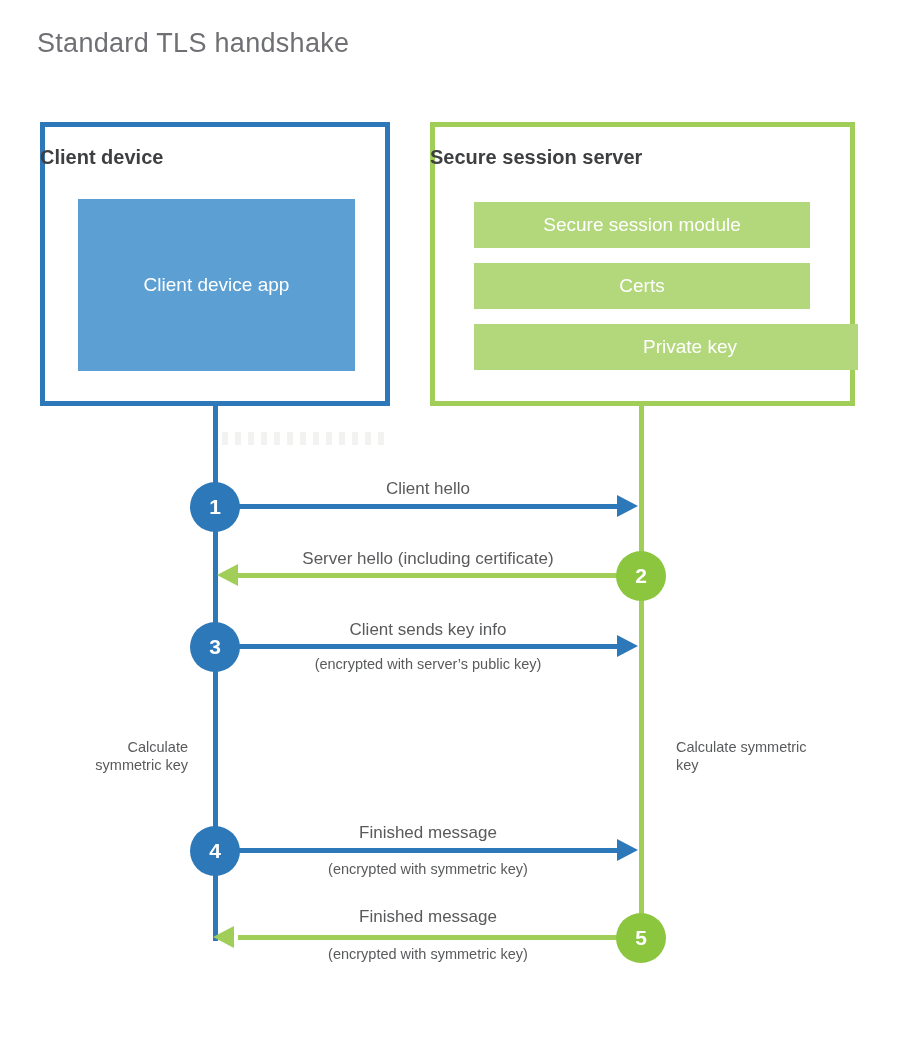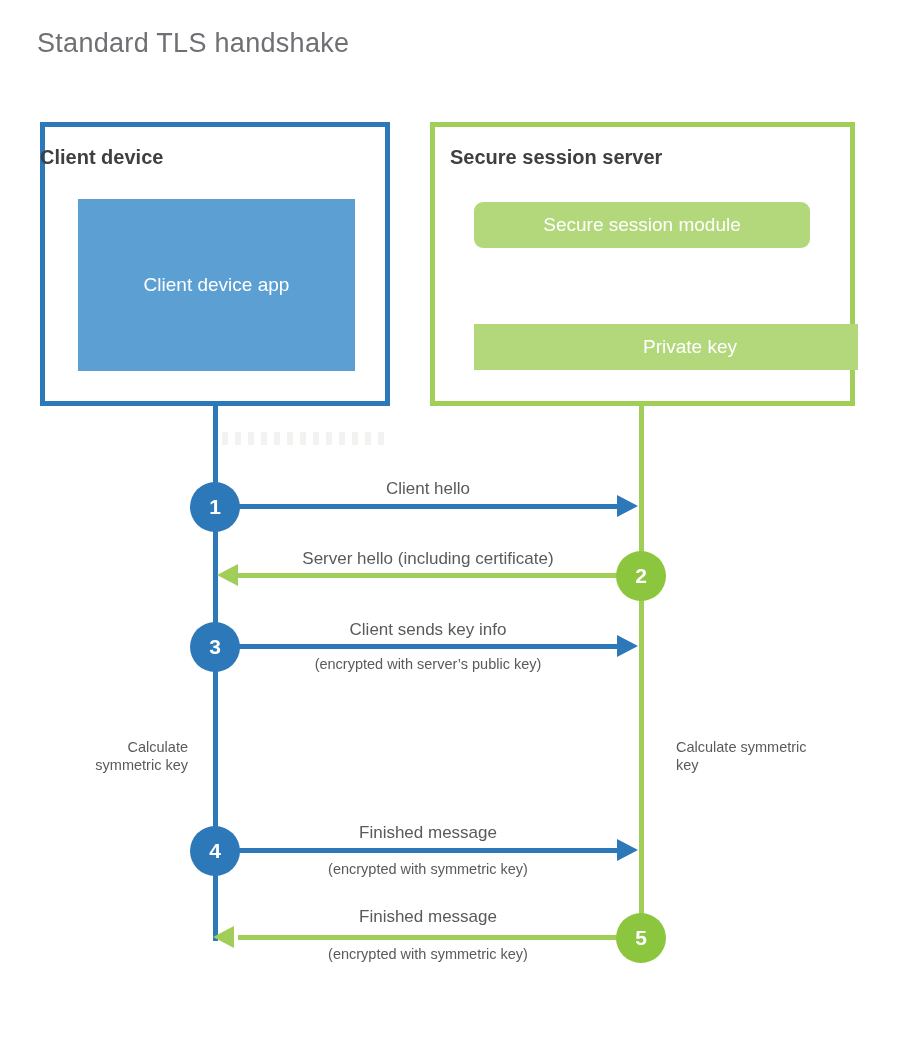--- a/index.html
+++ b/index.html
@@ -32,37 +32,37 @@
   .client-box  { left: 40px;  width: 350px; border: 5px solid var(--blue); }
   .server-box  { left: 430px; width: 425px; border: 5px solid var(--green-line); }
   .entity-title {
     width: 100%; top: 146px;
     text-align: left;
     font-size: 20px;
     font-weight: 700;
     color: var(--text-dark);
   }
   .client-title { left: 40px;  width: 350px; }
-  .server-title { left: 430px; width: 425px; padding-left: 20px; }
+  .server-title { left: 430px; width: 425px; }
 
   .app-box {
     left: 78px; top: 199px; width: 277px; height: 172px;
     background: var(--light-blue);
     display: flex; align-items: center; justify-content: center;
     text-align: center;
     color: #ffffff; font-size: 19px; line-height: 1.5;
     padding: 0 55px; box-sizing: border-box;
   }
   .module-bar {
     left: 474px; width: 336px; height: 46px;
     background: var(--green-bar);
     display: flex; align-items: center; justify-content: center;
     color: #ffffff; font-size: 19px;
   }
-  .bar-1 { top: 202px; border-radius: 9px; }
+  .bar-1 { top: 202px; }
   .bar-2 { top: 263px; }
   .bar-3 { top: 324px; padding-left: 48px; }
 
   
   .lifeline { width: 5px; top: 405px; }
   .client-lifeline { left: 213px; height: 536px; background: var(--blue); }
   .server-lifeline { left: 639px; height: 533px; background: var(--green-line); }
 
   
   .ghost-dashes {
@@ -149,20 +149,21 @@
 
   <div class="abs page-title">Standard TLS handshake</div>
 
   <div class="abs entity-box client-box"></div>
   <div class="abs entity-title client-title">Client device</div>
   <div class="abs app-box">Client device app</div>
 
   <div class="abs entity-box server-box"></div>
   <div class="abs entity-title server-title">Secure session server</div>
   <div class="abs module-bar bar-1">Secure session module</div>
+  <div class="abs module-bar bar-2">Certs</div>
   <div class="abs module-bar bar-3">Private key</div>
 
   <div class="abs lifeline client-lifeline"></div>
   <div class="abs lifeline server-lifeline"></div>
   <div class="abs ghost-dashes"></div>
 
   <div class="abs msg m1">Client hello</div>
   <div class="abs shaft blue s1-shaft"></div>
   <div class="abs head right s1-head"></div>
   <div class="abs circle blue c1">1</div>

